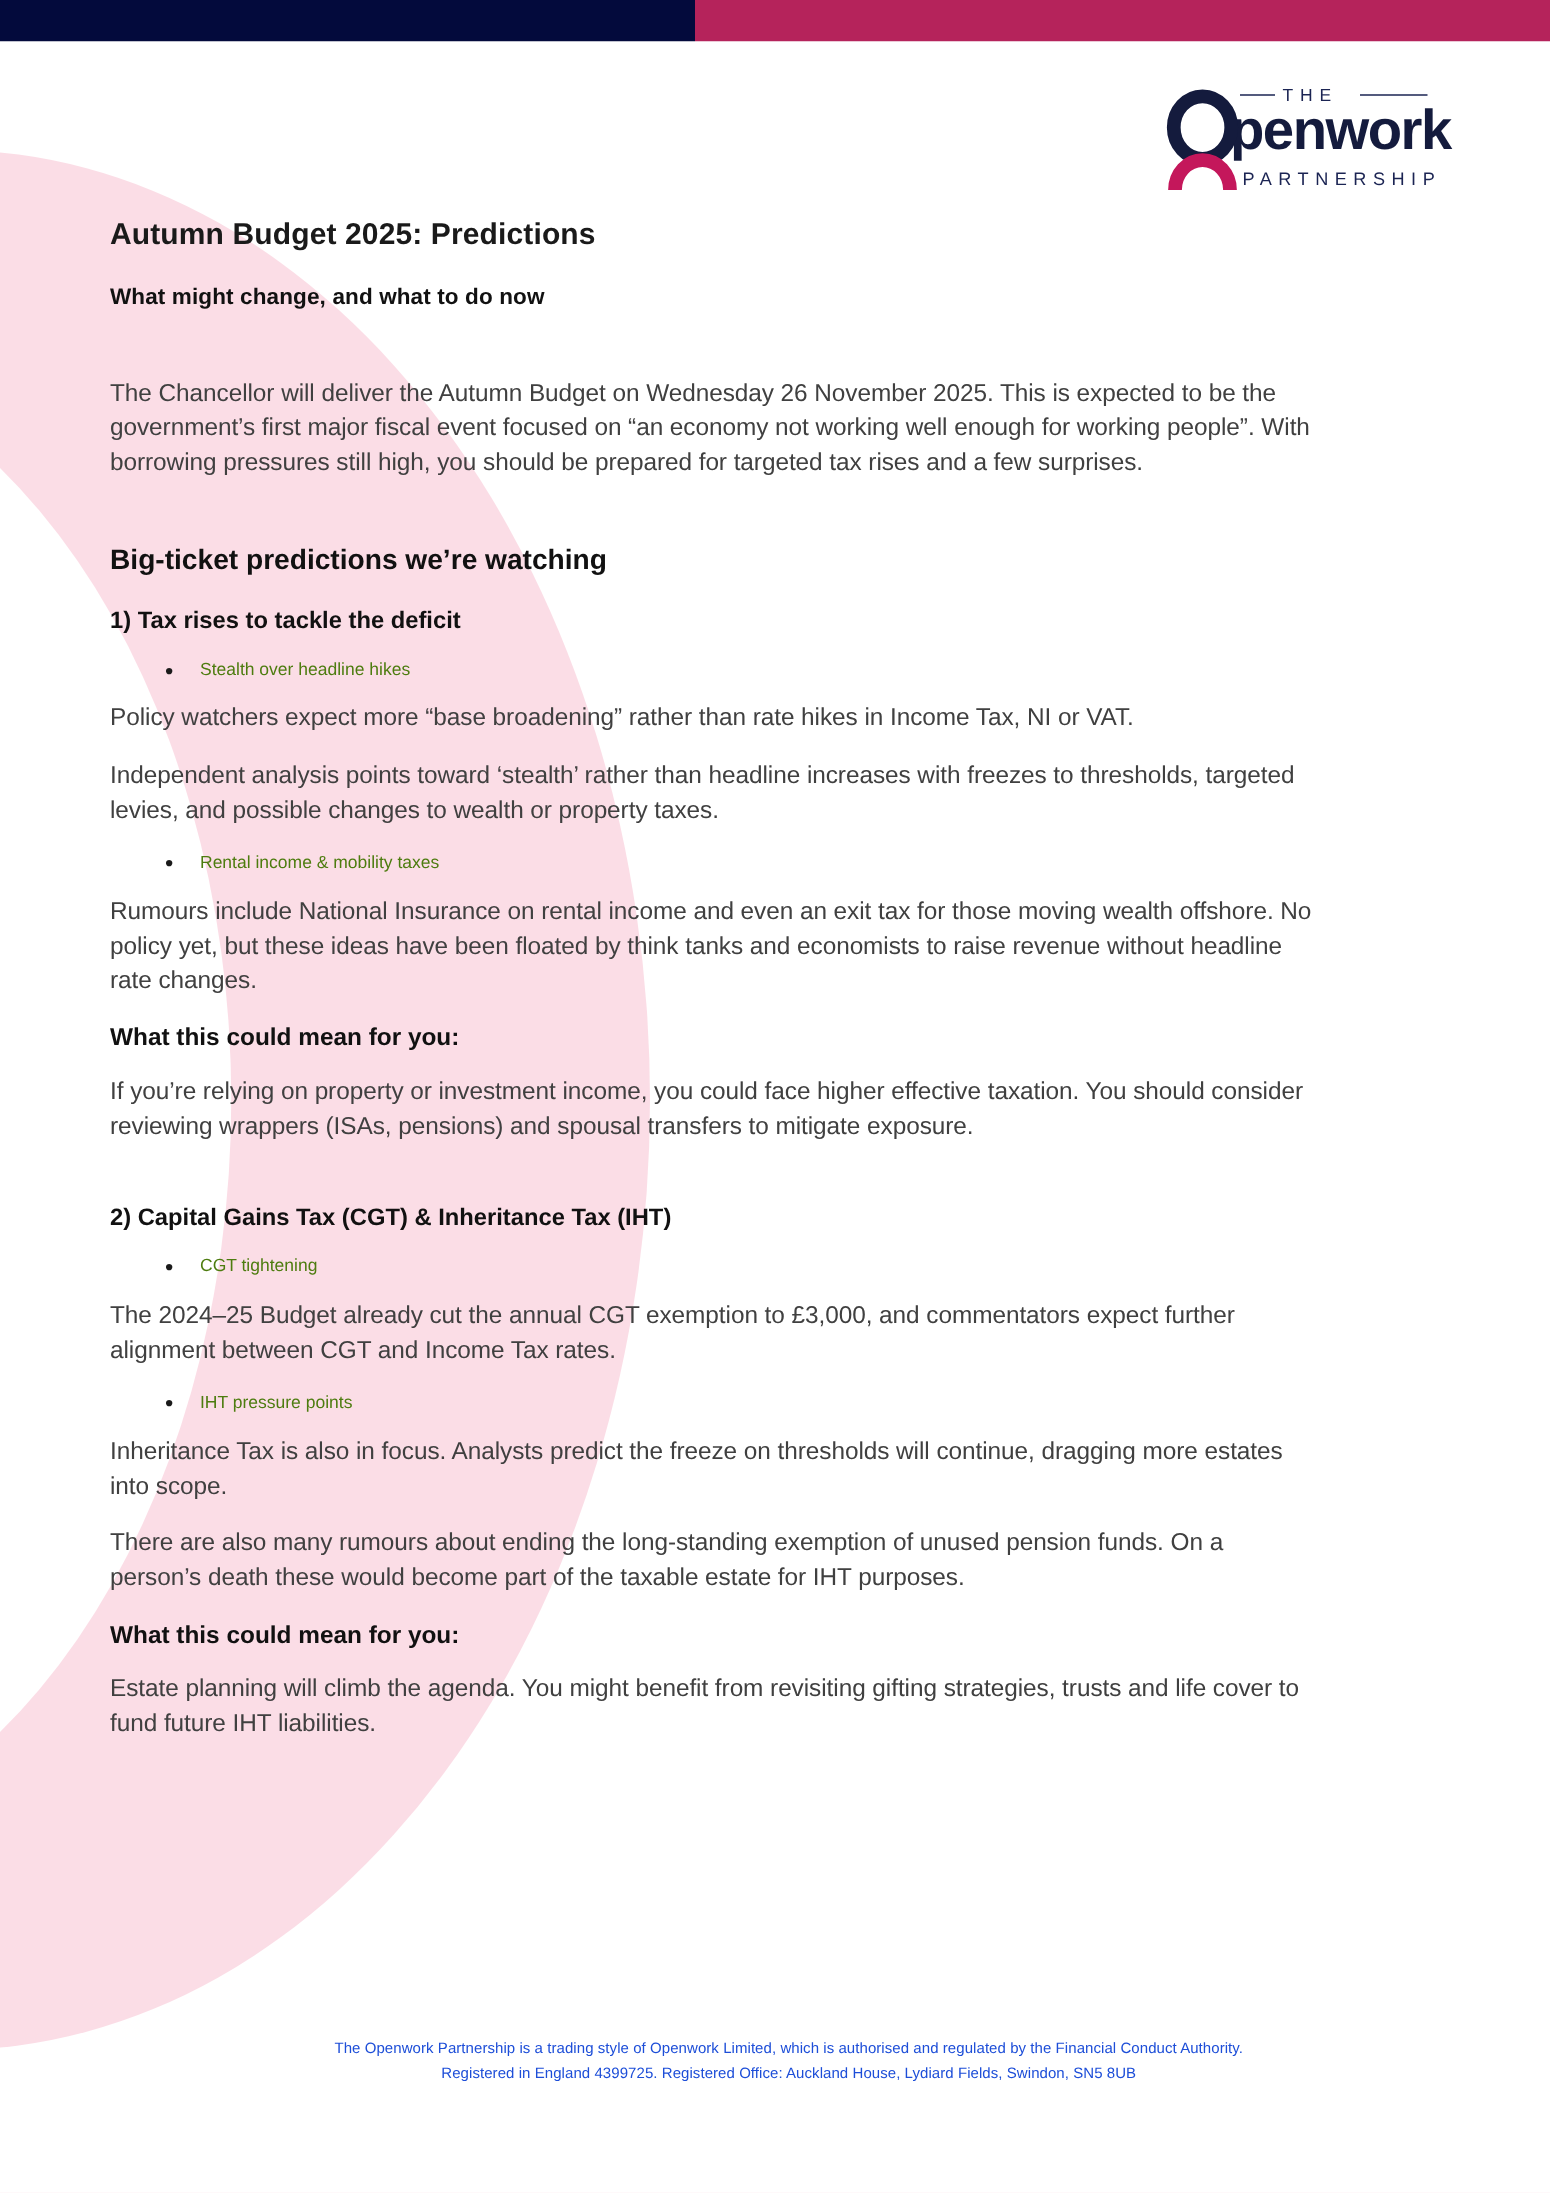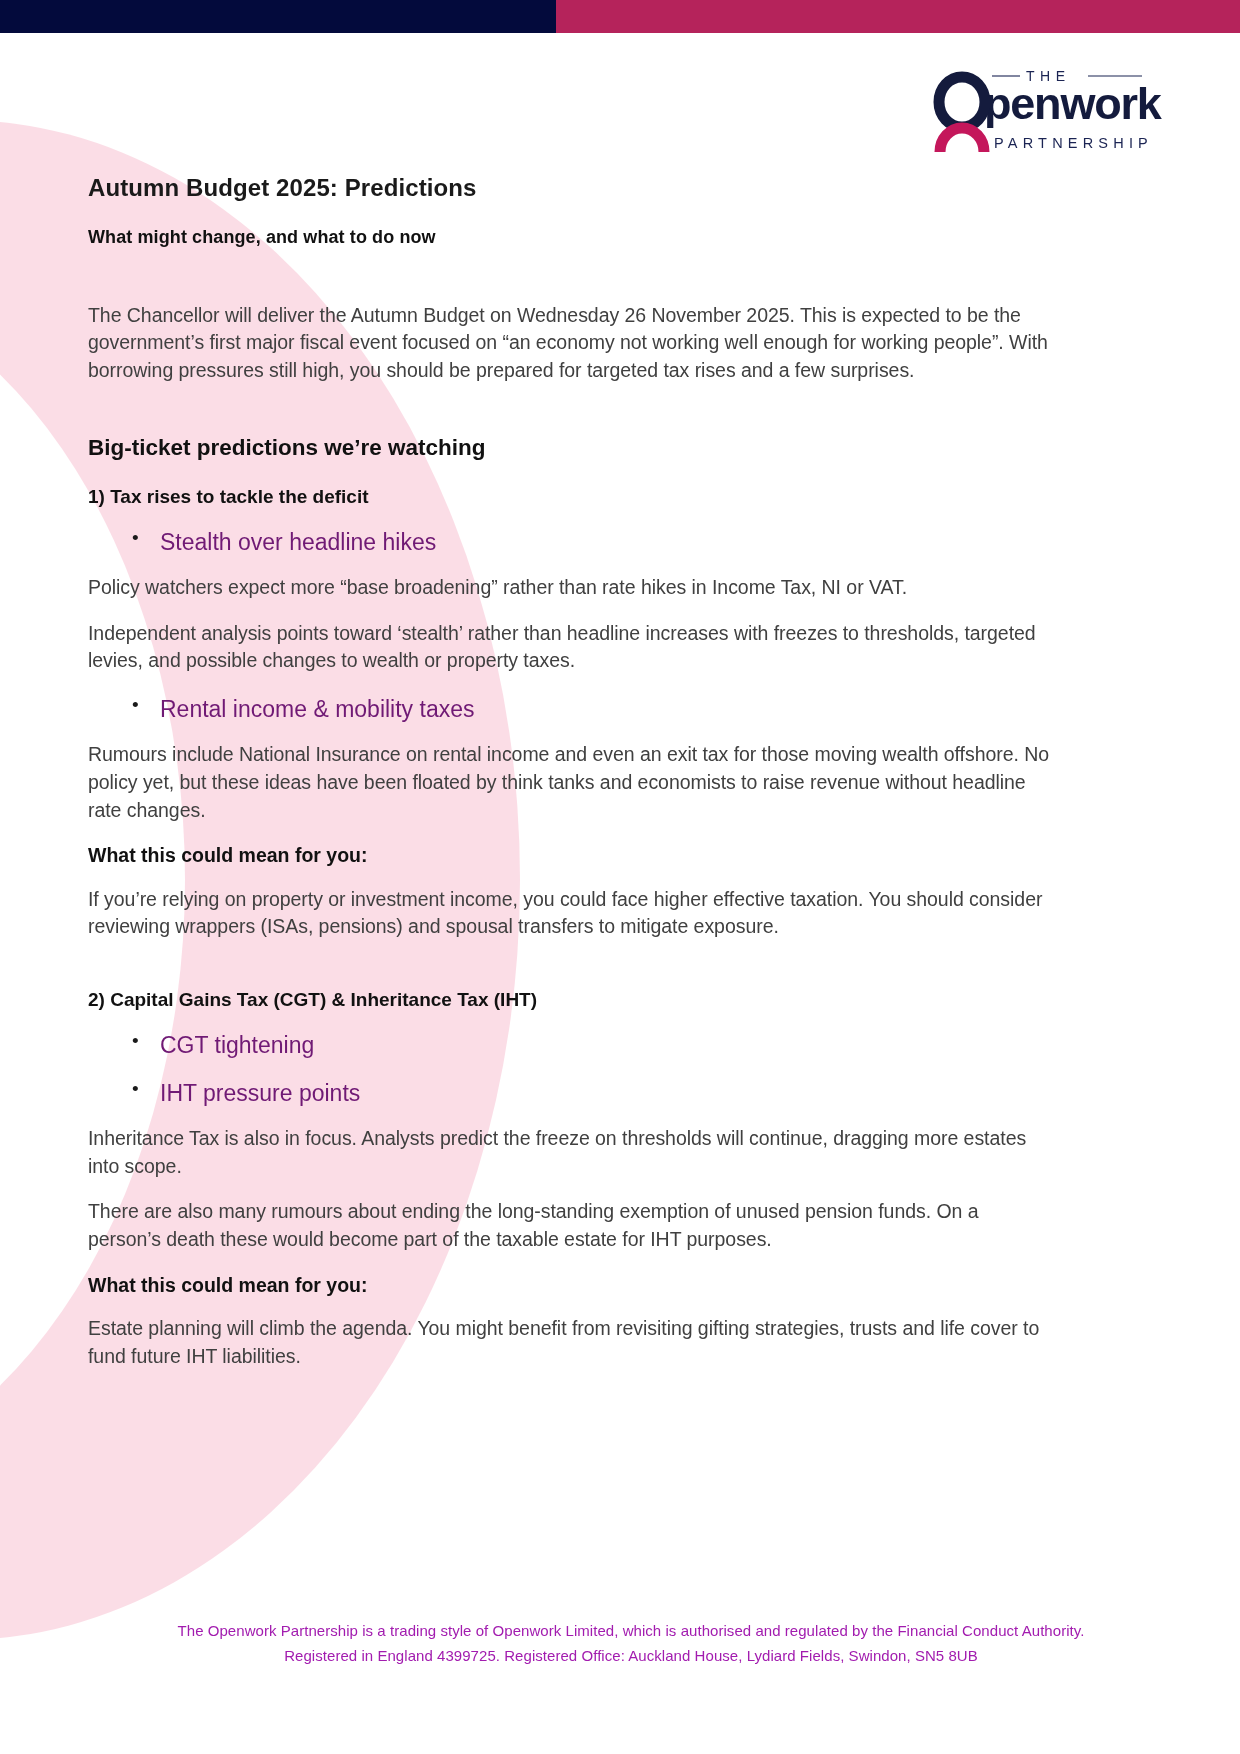--- a/index.html
+++ b/index.html
@@ -64,39 +64,39 @@
   }
   h3.sub.spaced { margin-top:46px; }
   .lead-in {
     font-size:19.5px; font-weight:bold; color:#111111;
     line-height:1.4; margin-bottom:16px;
   }
   ul.bullets { list-style:none; margin:0 0 16px 0; padding:0; }
   ul.bullets li {
     position:relative;
     padding-left:72px;
-    font-size:23px; color:#701a75;
+    font-size:14px; color:#4d7c0f;
     line-height:1.4;
     margin-bottom:4px;
   }
   ul.bullets li::before {
     content:"\2022";
     position:absolute; left:44px; top:-1px;
     font-size:19px; color:#1a1a1a;
   }
 
   
   .footer {
     position:absolute;
     left:0; right:0; bottom:86px;
     text-align:center;
     z-index:3;
   }
   .footer div {
-    font-size:15px; color:#a21caf;
+    font-size:12px; color:#1d4ed8;
     line-height:1.62; letter-spacing:.05px;padding-left:22px;
   }
 </style>
 </head>
 <body>
 
 <div class="page">
 
   <div class="topbar">
     <div class="navy"></div>
@@ -148,20 +148,21 @@
       <li>Rental income &amp; mobility taxes</li>
     </ul>
     <p class="body">Rumours include National Insurance on rental income and even an exit tax for those moving wealth offshore. No policy yet, but these ideas have been floated by think tanks and economists to raise revenue without headline rate changes.</p>
     <div class="lead-in">What this could mean for you:</div>
     <p class="body">If you’re relying on property or investment income, you could face higher effective taxation. You should consider reviewing wrappers (ISAs, pensions) and spousal transfers to mitigate exposure.</p>
 
     <h3 class="sub spaced">2) Capital Gains Tax (CGT) &amp; Inheritance Tax (IHT)</h3>
     <ul class="bullets">
       <li>CGT tightening</li>
     </ul>
+    <p class="body">The 2024–25 Budget already cut the annual CGT exemption to £3,000, and commentators expect further alignment between CGT and Income Tax rates.</p>
     <ul class="bullets">
       <li>IHT pressure points</li>
     </ul>
     <p class="body">Inheritance Tax is also in focus. Analysts predict the freeze on thresholds will continue, dragging more estates into scope.</p>
     <p class="body">There are also many rumours about ending the long-standing exemption of unused pension funds. On a person’s death these would become part of the taxable estate for IHT purposes.</p>
     <div class="lead-in">What this could mean for you:</div>
     <p class="body">Estate planning will climb the agenda. You might benefit from revisiting gifting strategies, trusts and life cover to fund future IHT liabilities.</p>
 
   </div>
 

